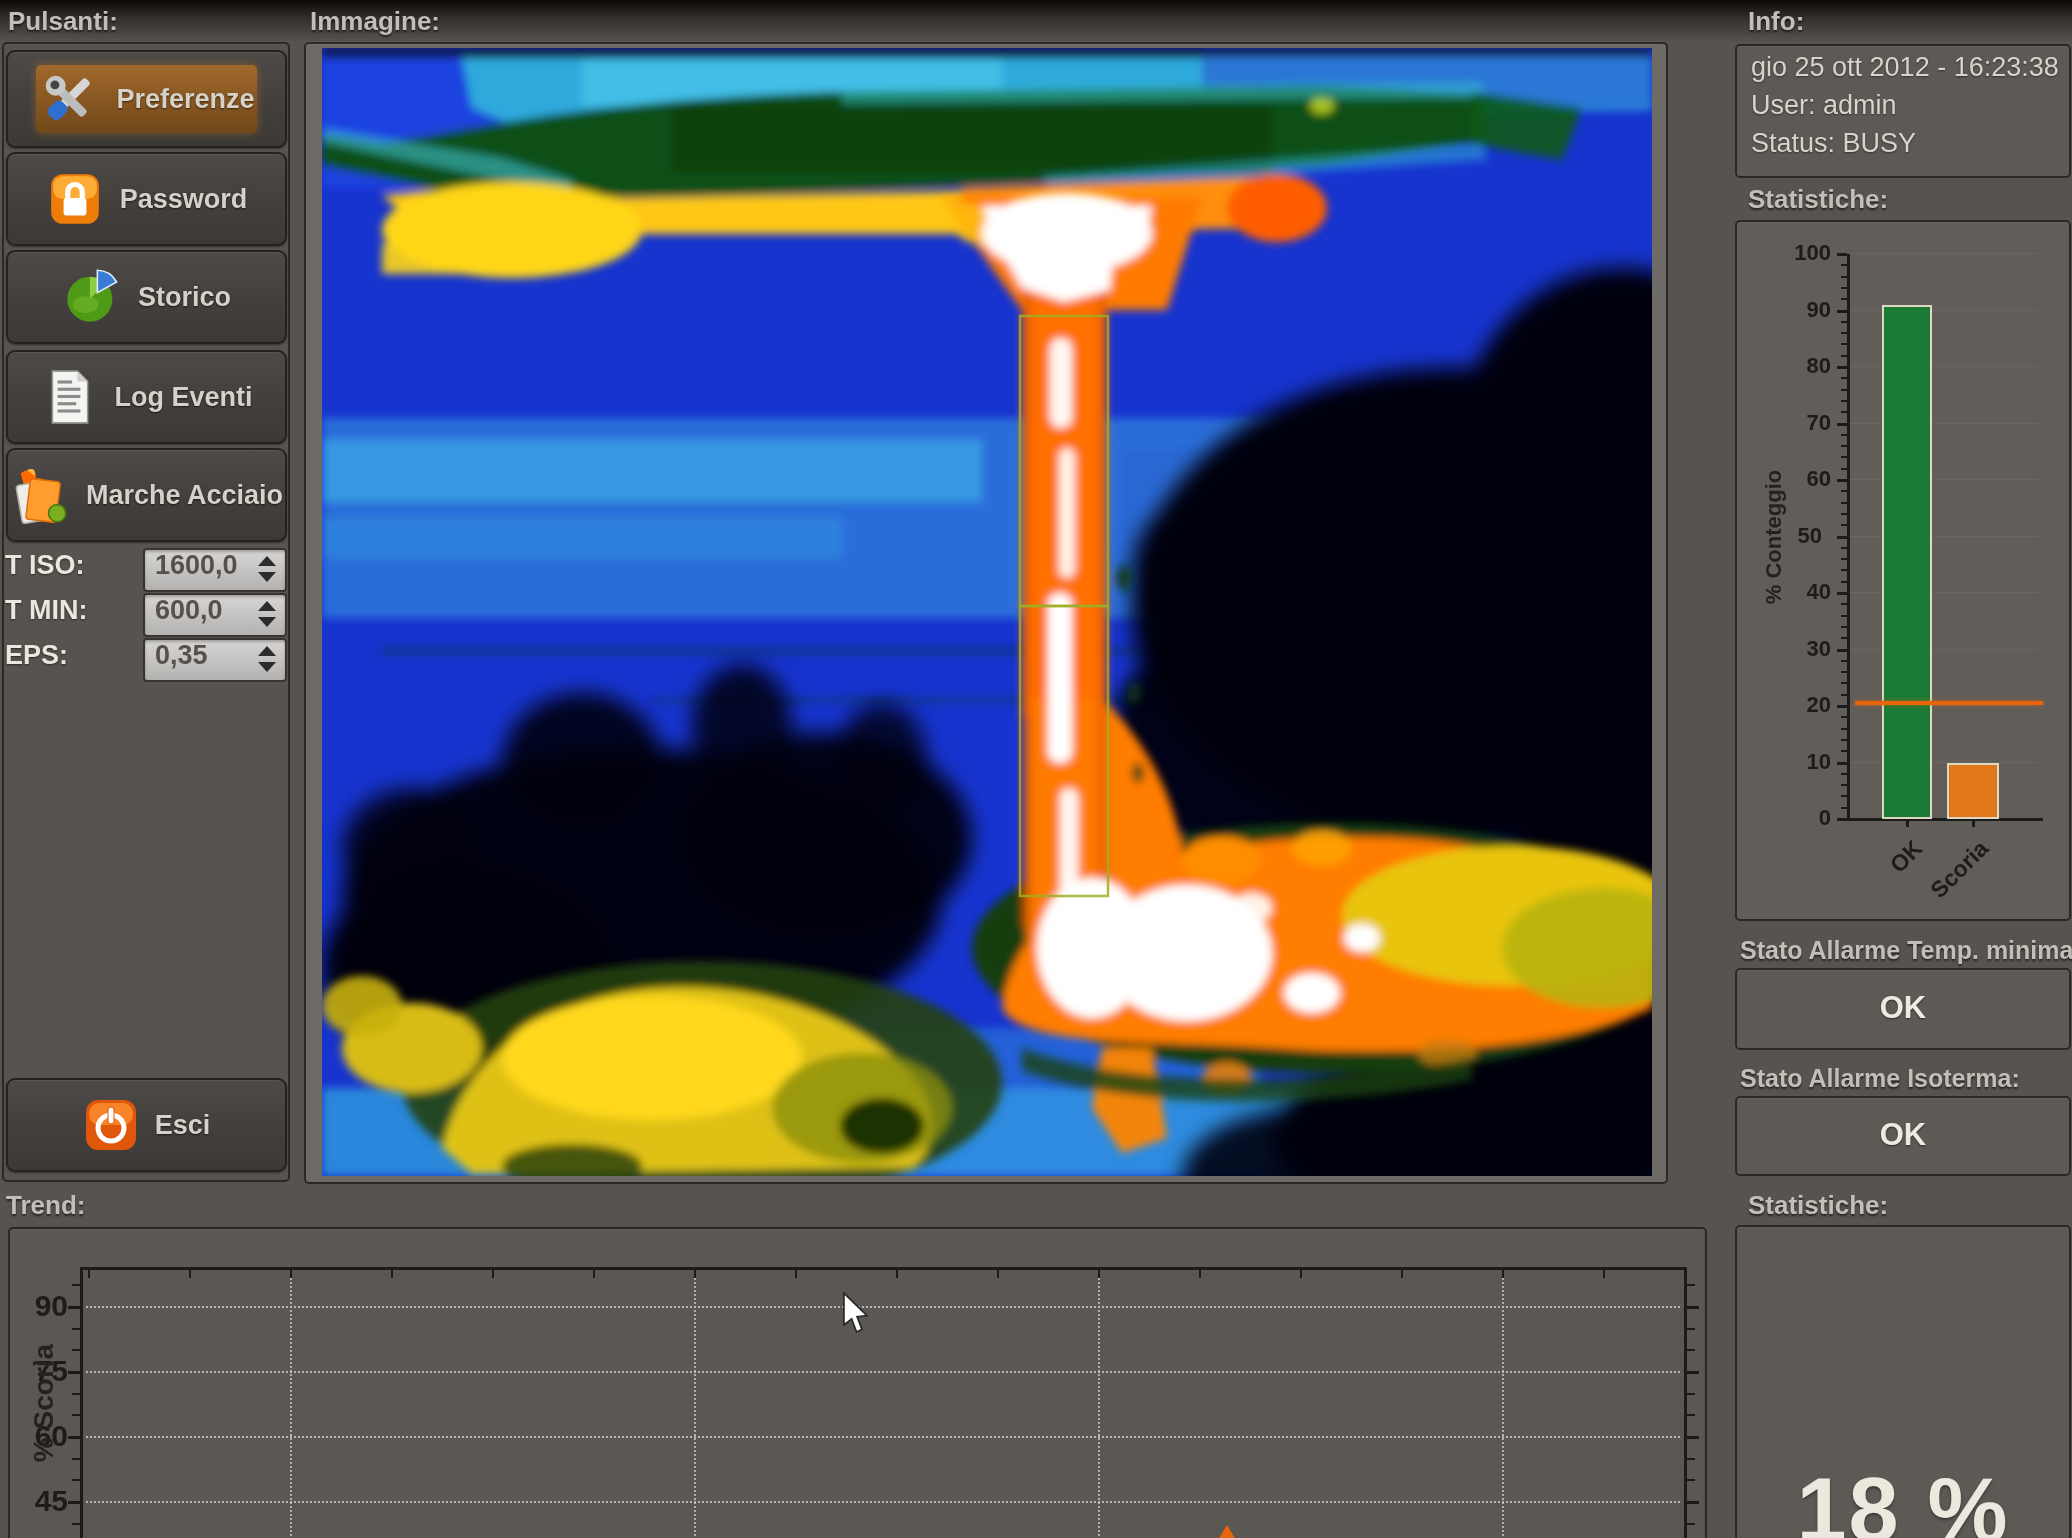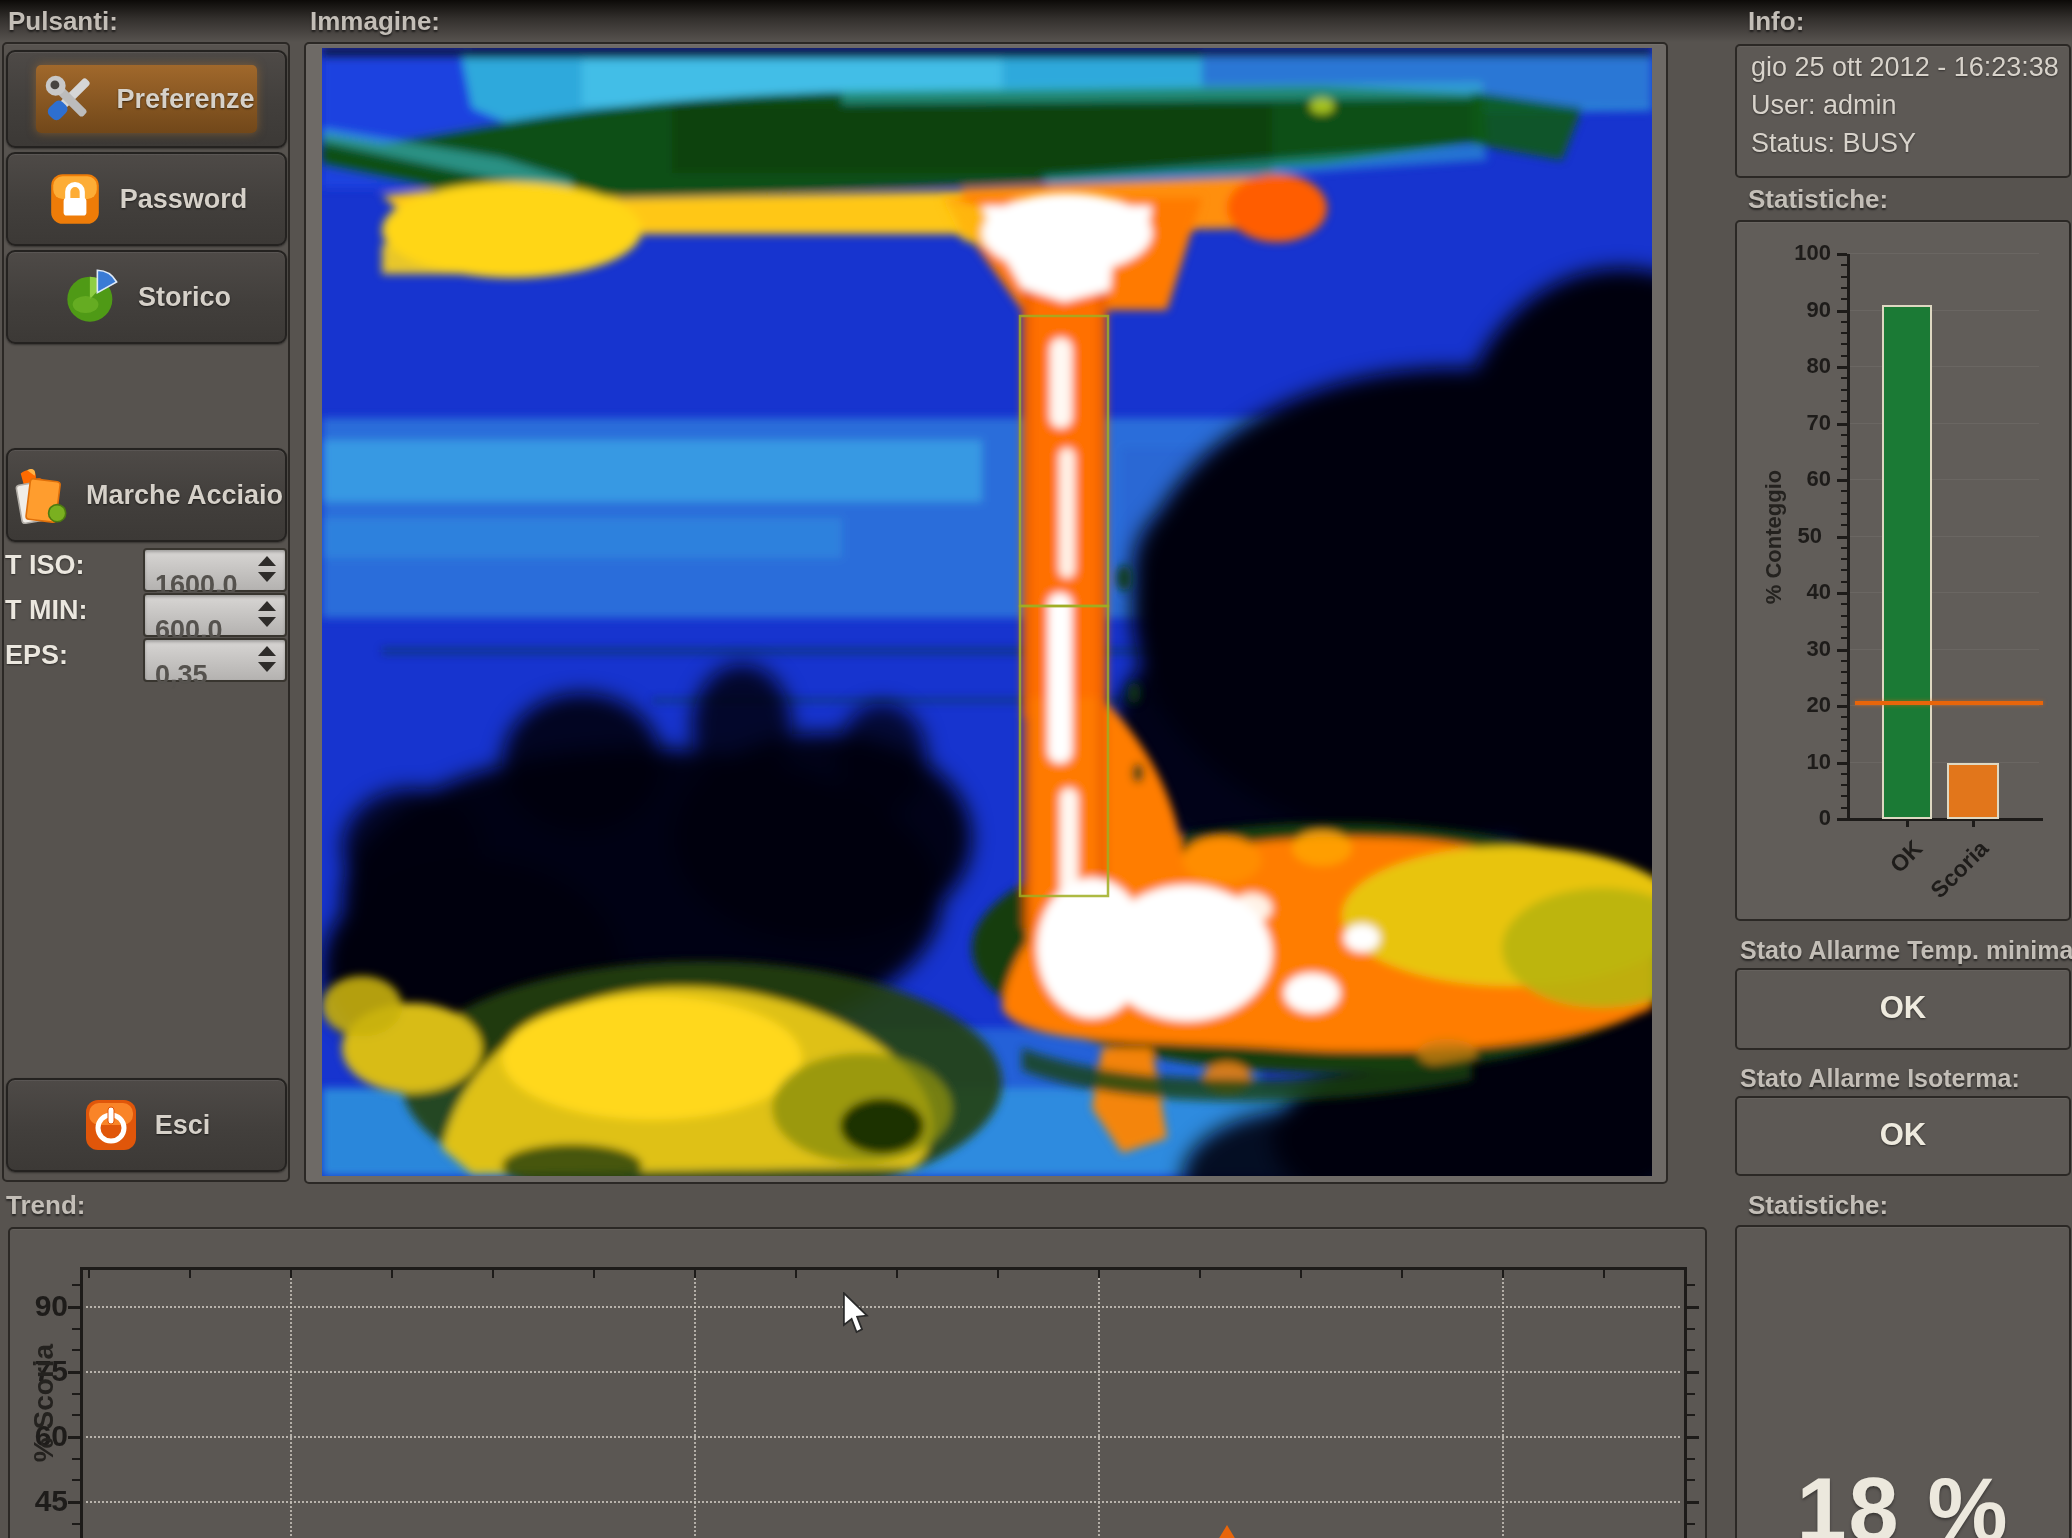--- a/index.html
+++ b/index.html
@@ -18,21 +18,21 @@
        box-shadow:inset 0 1px 0 rgba(255,255,255,.07),0 1px 2px rgba(0,0,0,.4);
        display:flex;align-items:center;justify-content:center;gap:16px;cursor:pointer;}
   .side-btn .lbl{font-weight:700;font-size:27px;color:#d6d1c9;text-shadow:0 1px 2px rgba(0,0,0,.6);position:relative;z-index:2;}
   .side-btn svg{position:relative;z-index:2;}
   .active-glow{position:absolute;left:28px;right:28px;top:13px;bottom:13px;border-radius:5px;
        background:linear-gradient(180deg,rgba(165,106,42,.95),rgba(116,72,24,.95));
        box-shadow:0 0 10px rgba(190,120,40,.5);z-index:1;}
   .fld-lbl{position:absolute;left:5px;font-weight:700;font-size:27px;color:#ebe7df;text-shadow:0 1px 2px rgba(0,0,0,.5);}
   .fld{position:absolute;left:143px;width:140px;height:40px;border:2px solid #38352f;border-radius:4px;
        background:linear-gradient(180deg,#d8d6d4,#b4b2b0);box-shadow:inset 0 2px 3px rgba(0,0,0,.25);}
-  .fld .val{position:absolute;left:10px;top:20px;font-weight:700;font-size:27px;color:#55524e;}
+  .fld .val{position:absolute;left:10px;top:0;font-weight:700;font-size:27px;color:#55524e;}
   .spin{position:absolute;right:9px;top:5px;width:18px;height:28px;cursor:pointer;}
   .spin .up{position:absolute;top:1px;left:0;width:0;height:0;border-left:9px solid transparent;border-right:9px solid transparent;border-bottom:10px solid #2e2c2a;}
   .spin .dn{position:absolute;bottom:1px;left:0;width:0;height:0;border-left:9px solid transparent;border-right:9px solid transparent;border-top:10px solid #2e2c2a;}
   
   .info-line{position:absolute;left:14px;font-weight:400;font-size:27px;color:#d8d3cb;text-shadow:0 1px 2px rgba(0,0,0,.45);white-space:nowrap;}
   .okbox-text{position:absolute;left:0;right:0;text-align:center;font-weight:700;font-size:31px;color:#eeeade;text-shadow:0 1px 2px rgba(0,0,0,.5);}
   
   .axis{position:absolute;background:#1d1b19;}
   .bt-lab{position:absolute;font-weight:700;font-size:22px;color:#1e1c1a;text-align:right;}
   .tr-lab{position:absolute;font-weight:700;font-size:30px;color:#1e1c1a;text-align:right;}
@@ -83,20 +83,32 @@
   <div class="side-btn" style="top:250px;height:90px;">
     <svg width="60" height="60" viewBox="0 0 56 56">
       <circle cx="26" cy="30" r="21" fill="#4f9a16"></circle>
       <path d="M26 30 L26 9 A21 21 0 0 1 40 14.6 Z" fill="#8fce44"></path>
       <path d="M33 24 L33 3 A21 21 0 0 1 51 14 Z" fill="#3a7bd5" stroke="#dfeaf8" stroke-width="1.5"></path>
       <ellipse cx="22" cy="35" rx="12" ry="8" fill="#6fb428" opacity=".7"></ellipse>
     </svg>
     <span class="lbl">Storico</span>
   </div>
 
+  <div class="side-btn" style="top:350px;height:90px;">
+    <svg width="58" height="58" viewBox="0 0 56 56">
+      <path d="M12 3 h24 l10 10 v40 h-34 z" fill="#f4f4f2" stroke="#9a9a98" stroke-width="1.5"></path>
+      <path d="M36 3 l10 10 h-10 z" fill="#cfcfcd"></path>
+      <rect x="17" y="12" width="14" height="3" fill="#8b8b89"></rect>
+      <rect x="17" y="19" width="22" height="3" fill="#8b8b89"></rect>
+      <rect x="17" y="26" width="22" height="3" fill="#8b8b89"></rect>
+      <rect x="17" y="33" width="18" height="3" fill="#8b8b89"></rect>
+      <rect x="17" y="40" width="22" height="3" fill="#8b8b89"></rect>
+    </svg>
+    <span class="lbl">Log Eventi</span>
+  </div>
 
   <div class="side-btn" style="top:448px;height:90px;">
     <svg width="60" height="60" viewBox="0 0 56 56">
       <path d="M10 8 C16 2 26 4 24 13 C31 10 34 17 29 21 L13 19 Z" fill="#ff6a00"></path>
       <path d="M16 5 C20 2 25 4 23 10 Z" fill="#ffb347"></path>
       <g transform="rotate(-10 26 32)">
           <rect x="8" y="16" width="28" height="36" rx="3" fill="#f0ede8" stroke="#b0aca6" stroke-width="1.5"></rect>
         </g>
       <g transform="rotate(7 30 32)">
           <rect x="17" y="14" width="28" height="38" rx="3" fill="#ff9d2e" stroke="#e0700a" stroke-width="1.5"></rect>

